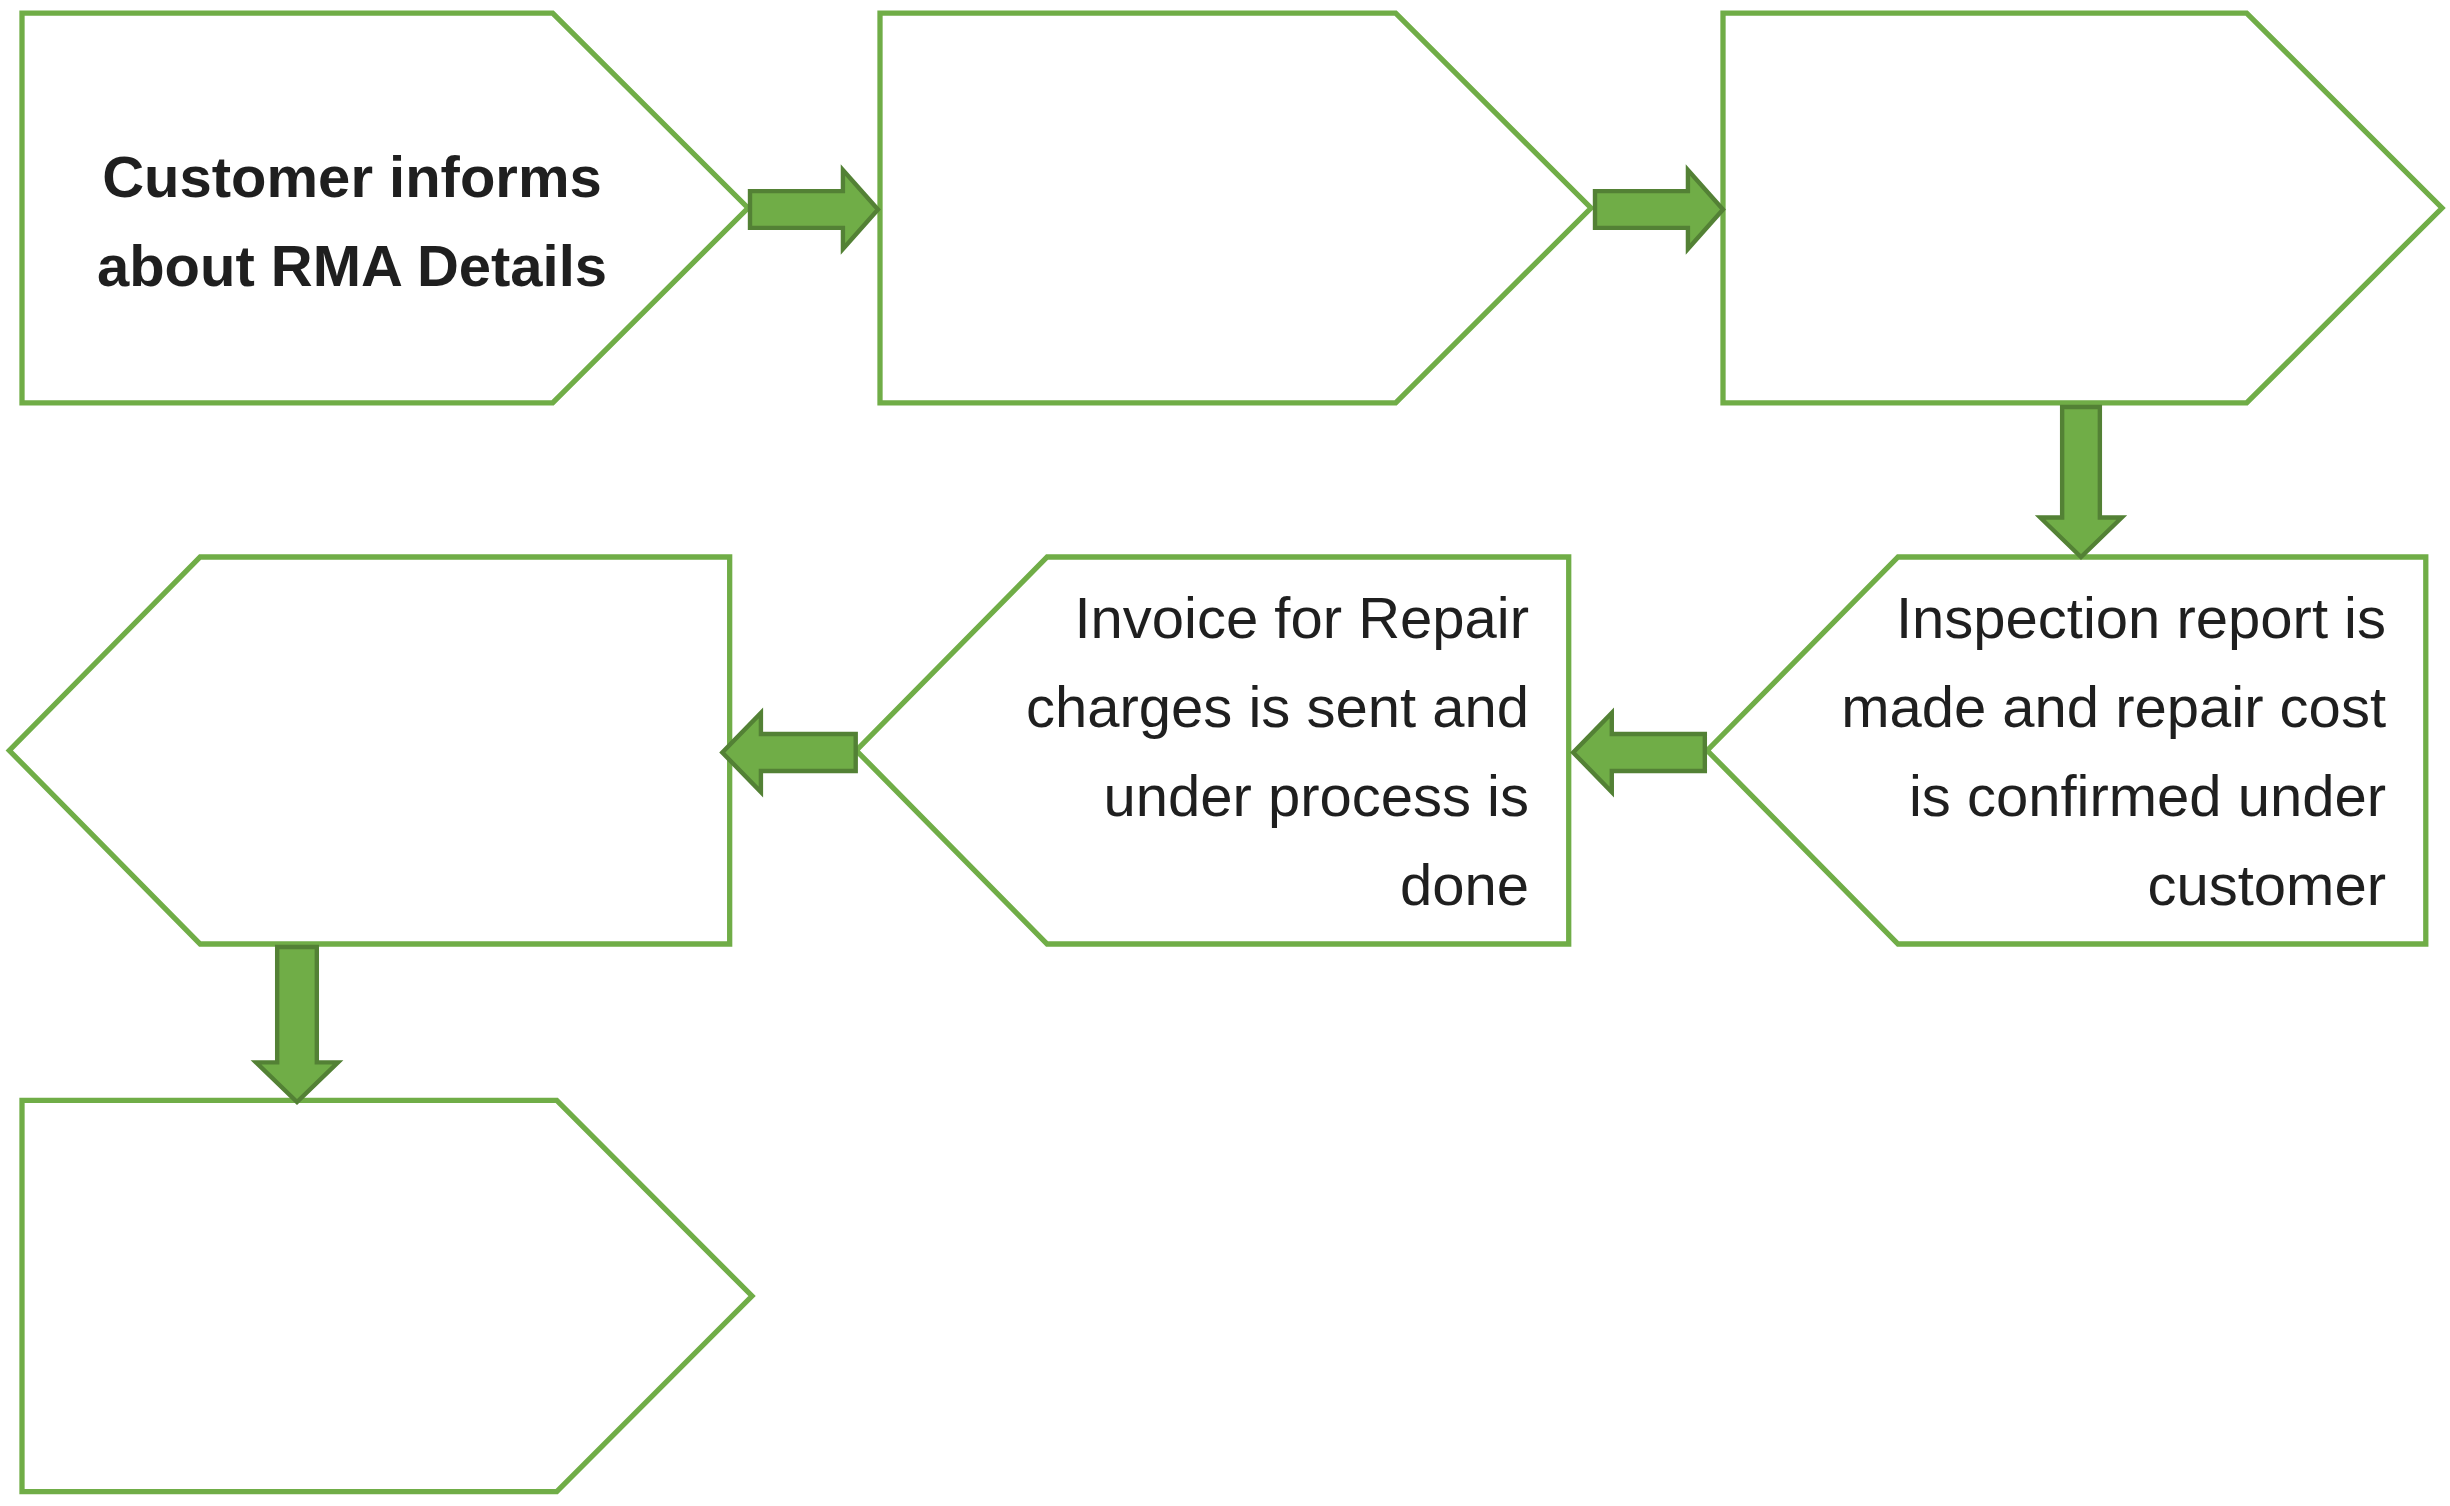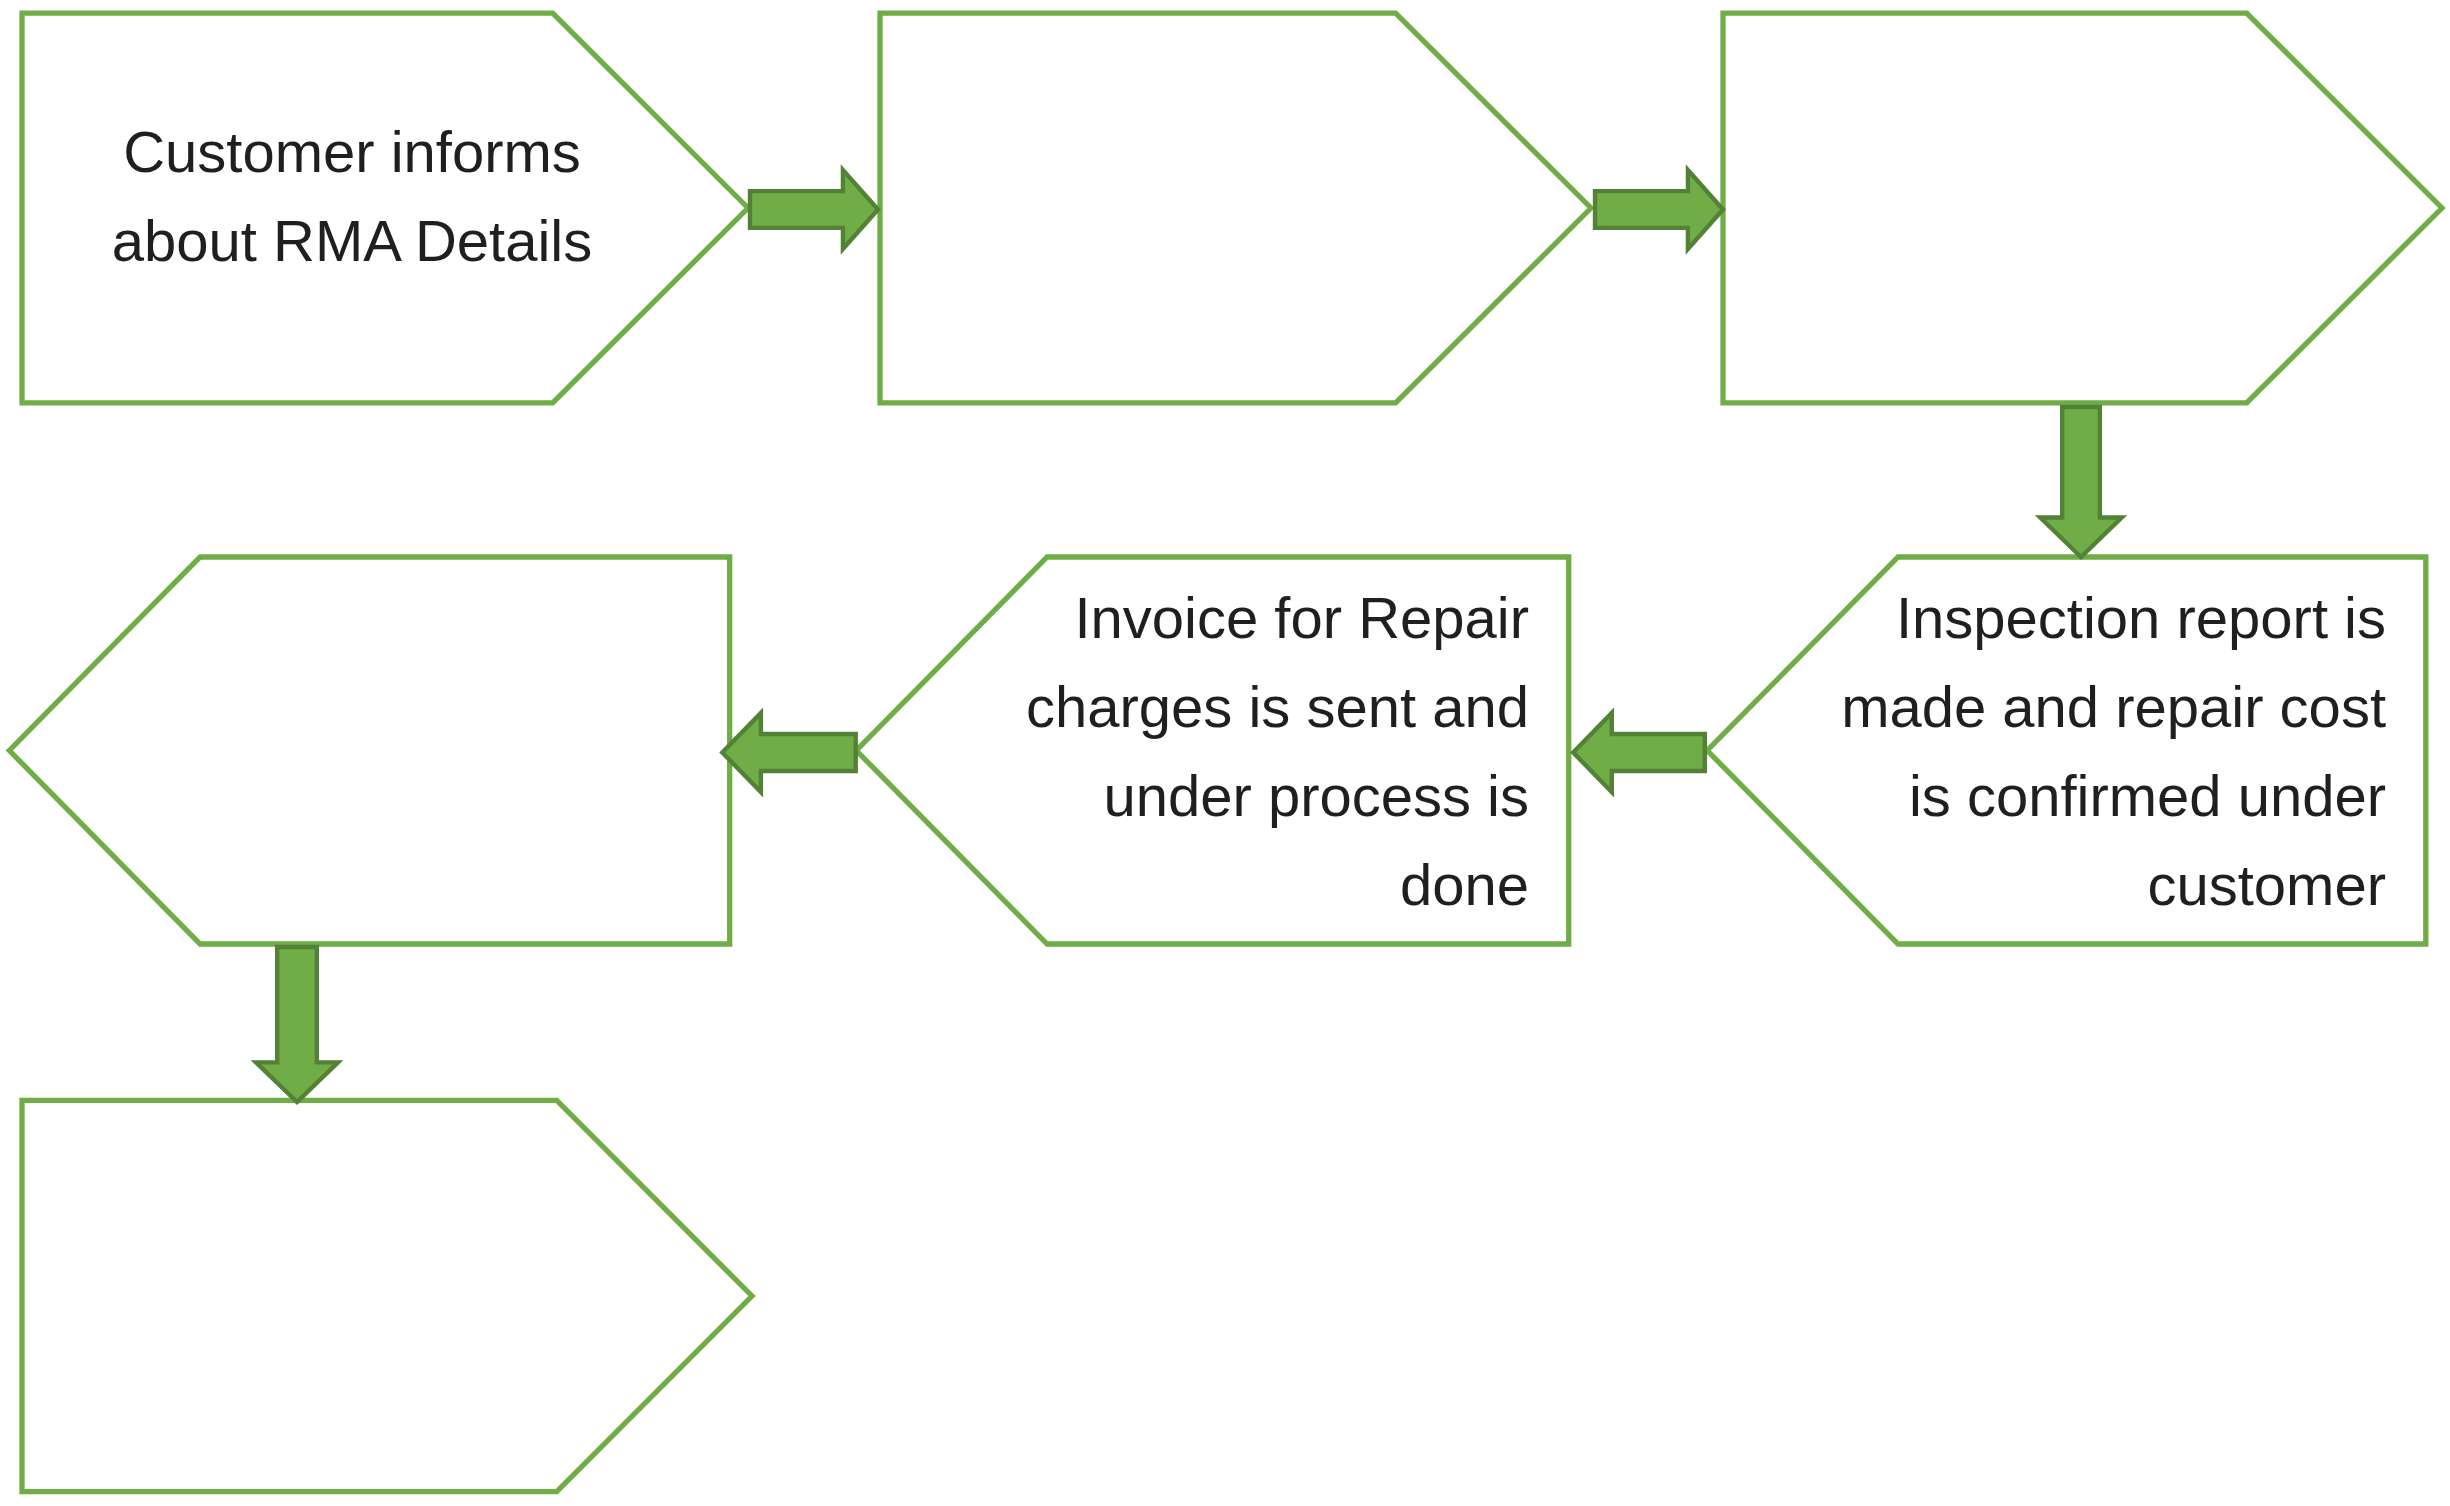--- a/index.html
+++ b/index.html
@@ -96,21 +96,21 @@
   </svg>
 
   <svg class="shape arrow" style="left:722px; top:713px;" width="134" height="79" viewBox="0 0 152 90">
     <polygon points="152,24 44,24 44,0 0,45 44,90 44,66 152,66"></polygon>
   </svg>
 
   <svg class="shape arrow" style="left:256px; top:947px;" width="82" height="155" viewBox="0 0 93 176">
     <polygon points="24,0 69,0 69,131 93,131 46.5,176 0,131 24,131"></polygon>
   </svg>
 
-  <div class="label center" style="left:22px; top:1px; width:660px; height:390px;">Customer informs
+  <div class="label center" style="left:22px; top:26px; width:660px; height:390px;font-weight:bold;">Customer informs
 about RMA Details</div>
 
 
 
   <div class="label right" style="left:1823px; top:557px; width:563px; height:387px;">Inspection report is
 made and repair cost
 is confirmed under
 customer</div>
 
   <div class="label right" style="left:1001px; top:557px; width:528px; height:387px;">Invoice for Repair

